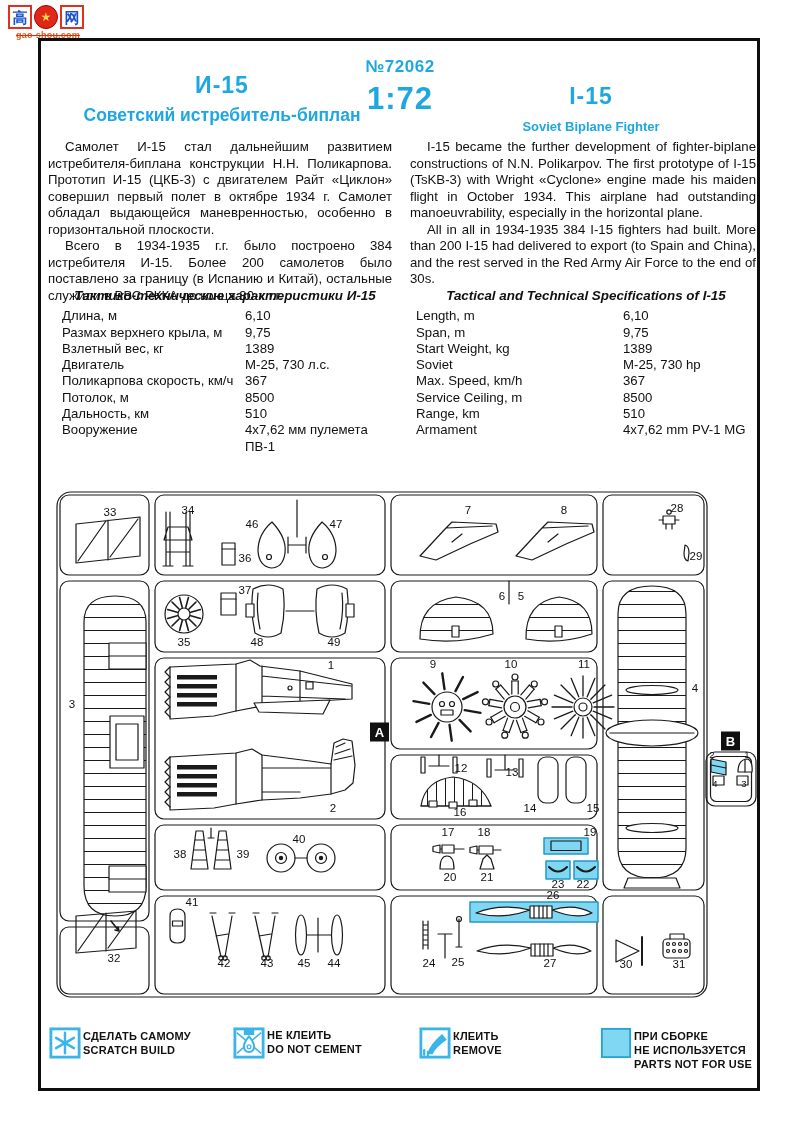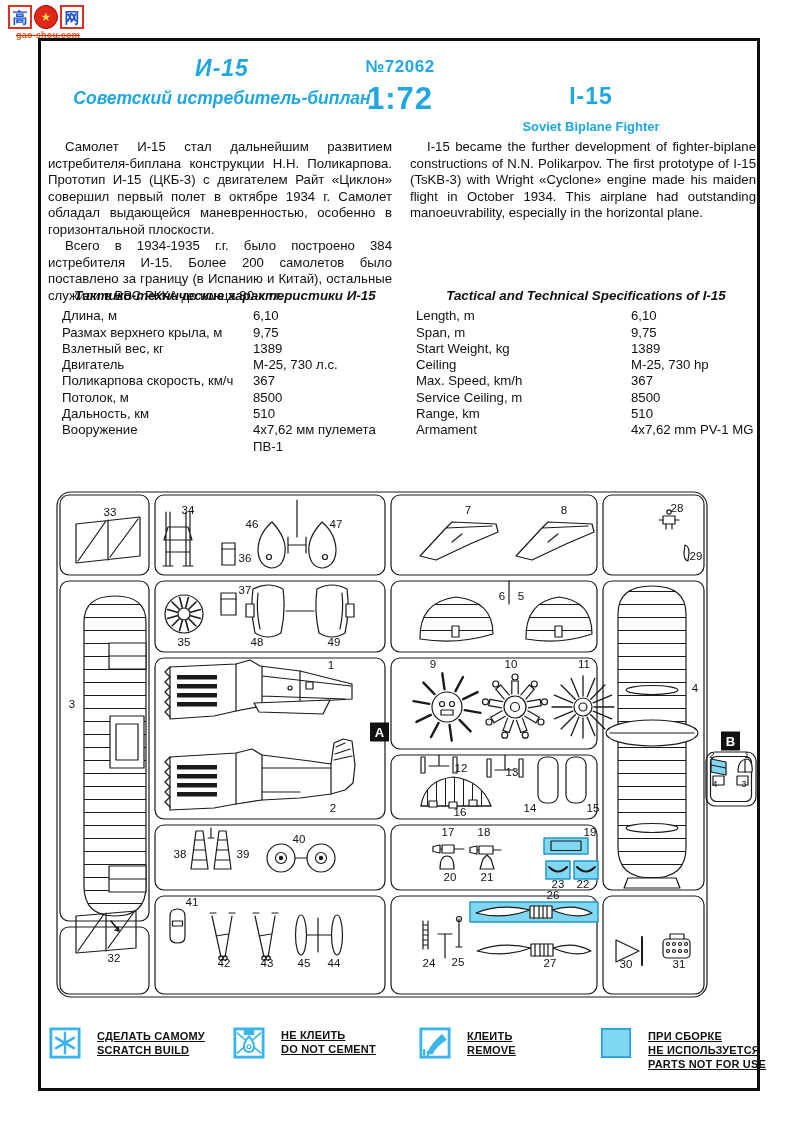--- a/index.html
+++ b/index.html
@@ -16,53 +16,53 @@
   .wm-badge{width:22px;height:22px;border-radius:50%;background:#e02818;color:#ffd54d;font-size:12px;
             display:flex;align-items:center;justify-content:center;border:1.5px solid #a00;line-height:1;}
   .wm-domain{font-size:9px;font-weight:bold;color:#e65c12;
              text-decoration:line-through;text-decoration-color:#e02818;letter-spacing:.2px;padding-left:8px;}
 
   
   #frame{left:38px;top:38px;width:716px;height:1047px;border:3px solid #0e0e0e;background:#fff;}
 
   
   .hdr{text-align:center;color:var(--accent);font-weight:bold;}
-  #hdr-ru{left:52px;top:55px;width:340px;font-style:italic;}
+  #hdr-ru{left:52px;top:72px;width:340px;}
   #hdr-ru .t1{font-size:23px;letter-spacing:1px;}
   #hdr-ru .t2{font-size:17.5px;margin-top:6px;}
   #hdr-mid{left:338px;top:57px;width:124px;}
   #hdr-mid .kitno{font-size:17px;letter-spacing:.5px;}
   #hdr-mid .scale{font-size:31px;margin-top:4px;letter-spacing:1px;}
   #hdr-en{left:446px;top:55px;width:290px;margin-top:28px;}
   #hdr-en .t1{font-size:23px;letter-spacing:1px;}
   #hdr-en .t2{font-size:13px;margin-top:9px;}
 
   
   .intro{top:139px;font-size:13.2px;line-height:16.5px;text-align:justify;}
   #intro-ru{left:48px;width:344px;}
   #intro-en{left:410px;width:346px;}
   .intro p{margin:0;text-indent:17px;}
 
   
   .specs{top:288px;font-size:13.2px;line-height:16.3px;}
   #specs-ru{left:62px;width:326px;}
   #specs-en{left:416px;width:340px;}
   .spec-title{font-weight:bold;font-style:italic;text-align:center;font-size:13.4px;margin-bottom:4px;}
-  .spec-row{display:flex;gap:8px;}
+  .spec-row{display:flex;}
   #specs-ru .spec-label{width:183px;flex:none;}
   #specs-en .spec-label{width:207px;flex:none;}
 
   
   #sprue-svg{left:0;top:0;}
   .plabel{font-family:"Liberation Sans",sans-serif;font-size:11.5px;fill:#111;text-anchor:middle;}
   .sm{font-size:9.5px;}
   .marker{font-family:"Liberation Sans",sans-serif;font-weight:bold;font-size:13px;fill:#fff;text-anchor:middle;}
 
   
-  .legend-item{position:absolute;display:flex;gap:16px;text-decoration:underline;}
+  .legend-item{position:absolute;display:flex;gap:2px;}
   #leg0{left:49px;top:1027px;} #leg1{left:233px;top:1026px;}
   #leg2{left:419px;top:1027px;} #leg3{left:600px;top:1027px;}
   .legend-lines{font-weight:bold;font-size:11px;line-height:14px;padding-top:2px;letter-spacing:.2px;}
 </style>
 </head>
 <body>
 
 <div class="abs watermark">
   <div class="wm-row">
     <span class="wm-char">高</span>
@@ -86,20 +86,21 @@
   <div class="t1">I-15</div>
   <div class="t2">Soviet Biplane Fighter</div>
 </div>
 
 <div id="intro-ru" class="abs intro">
     <p>Самолет И-15 стал дальнейшим развитием истребителя-биплана конструкции Н.Н. Поликарпова. Прототип И-15 (ЦКБ-3) с двигателем Райт «Циклон» совершил первый полет в октябре 1934 г. Самолет обладал выдающейся маневренностью, особенно в горизонтальной плоскости.</p>
     <p>Всего в 1934-1935 г.г. было построено 384 истребителя И-15. Более 200 самолетов было поставлено за границу (в Испанию и Китай), остальные служили в ВВС РККА до конца 30-х г.г.</p>
   </div>
 <div id="intro-en" class="abs intro">
     <p>I-15 became the further development of fighter-biplane constructions of N.N. Polikarpov. The first prototype of I-15 (TsKB-3) with Wright «Cyclone» engine made his maiden flight in October 1934. This airplane had outstanding manoeuvrability, especially in the horizontal plane.</p>
+    <p>All in all in 1934-1935 384 I-15 fighters had built. More than 200 I-15 had delivered to export (to Spain and China), and the rest served in the Red Army Air Force to the end of 30s.</p>
   </div>
 
 <div id="specs-ru" class="abs specs">
   <div class="spec-title">Тактико-технические характеристики И-15</div>
   <div id="specs-ru-rows">
       <div class="spec-row">
         <span class="spec-label">Длина, м</span>
         <span class="spec-value">6,10</span>
       </div>
       <div class="spec-row">
@@ -141,21 +142,21 @@
       </div>
       <div class="spec-row">
         <span class="spec-label">Span, m</span>
         <span class="spec-value">9,75</span>
       </div>
       <div class="spec-row">
         <span class="spec-label">Start Weight, kg</span>
         <span class="spec-value">1389</span>
       </div>
       <div class="spec-row">
-        <span class="spec-label">Ceiling</span>
+        <span class="spec-label">Soviet</span>
         <span class="spec-value">M-25, 730 hp</span>
       </div>
       <div class="spec-row">
         <span class="spec-label">Max. Speed, km/h</span>
         <span class="spec-value">367</span>
       </div>
       <div class="spec-row">
         <span class="spec-label">Service Ceiling, m</span>
         <span class="spec-value">8500</span>
       </div>

